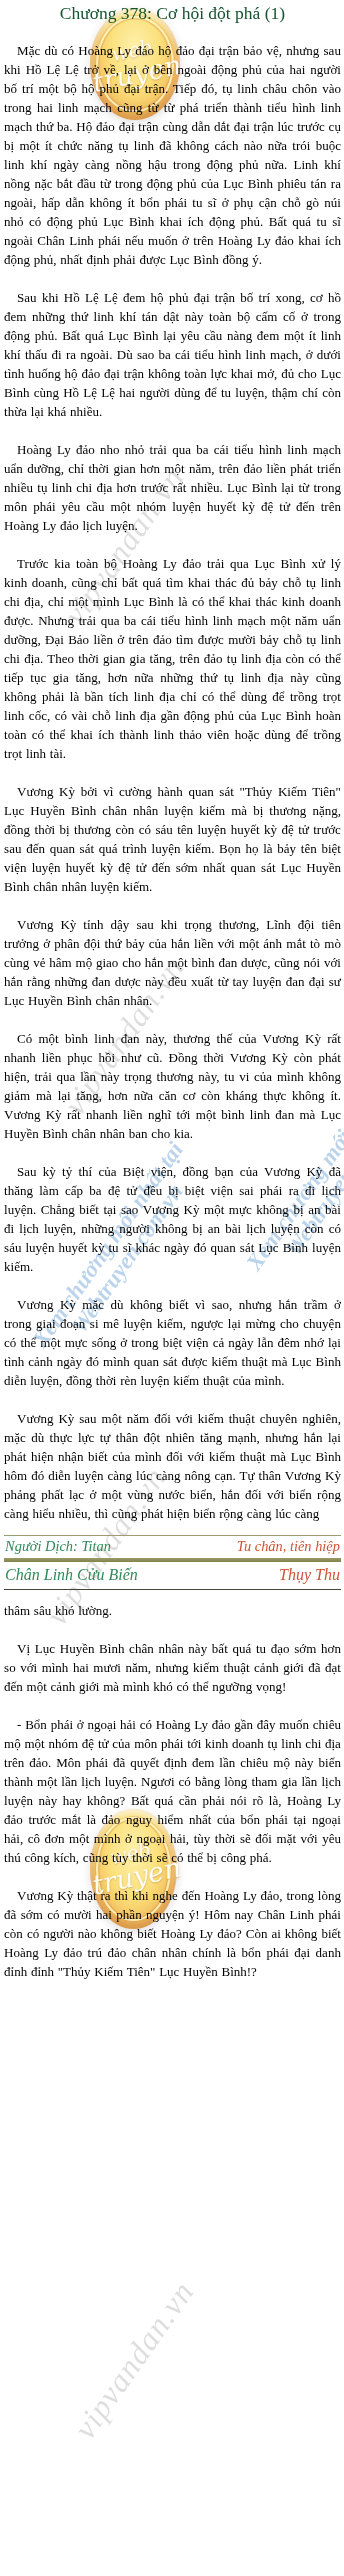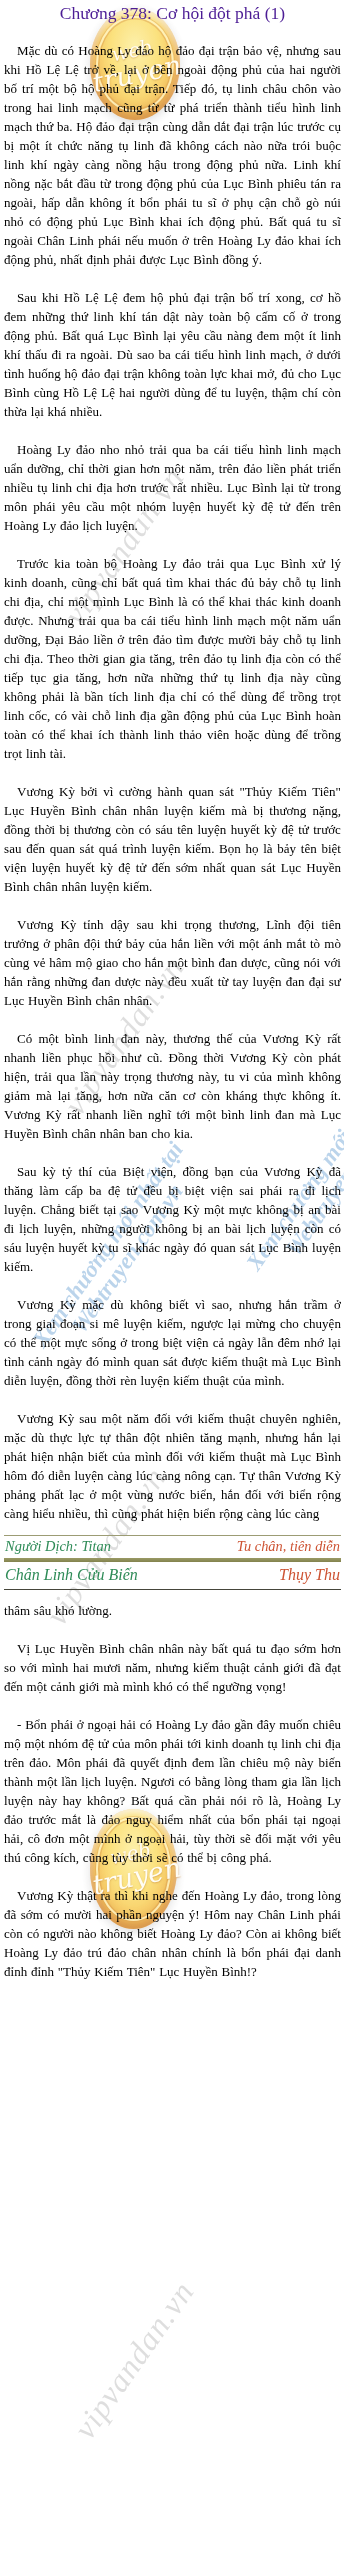--- a/index.html
+++ b/index.html
@@ -46,21 +46,21 @@
     font-family:"DejaVu Serif",serif;
     text-shadow:0 1px 1.5px rgba(190,120,40,.5);
   }
   .coin-text .t1{display:block;font-size:19.6px;line-height:.9;}
   .coin-text .t2{display:block;font-size:27px;line-height:1.05;}
 
   
   .content{position:relative;z-index:1;padding:0 4.1px;}
   .title{
     margin:3.1px 0 16.5px 0;text-align:center;font-weight:normal;
-    font-size:17.5px;line-height:1.25;color:#4c1d95;
+    font-size:17.5px;line-height:1.25;color:#14532d;
   }
   .para{
     margin:0 0 19px 0;font-size:13px;line-height:19px;color:#000;
     text-align:justify;text-indent:13px;word-spacing:0.5px;
   }
   .para.cont{text-indent:0;}
   .para.flush{margin-bottom:12px;}
 
   
   .info-block{
@@ -121,21 +121,21 @@
       <p class="para">Vương Kỳ tỉnh dậy sau khi trọng thương, Lĩnh đội tiên trưởng ở phân đội thứ bảy của hắn liền với một ánh mắt tò mò cùng vẻ hâm mộ giao cho hắn một bình đan dược, cũng nói với hắn rằng những đan dược này đều xuất từ tay luyện đan đại sư Lục Huyền Bình chân nhân.</p>
       <p class="para">Có một bình linh đan này, thương thế của Vương Kỳ rất nhanh liền phục hồi như cũ. Đồng thời Vương Kỳ còn phát hiện, trải qua lần này trọng thương này, tu vi của mình không giảm mà lại tăng, hơn nữa căn cơ còn kháng thực không ít. Vương Kỳ rất nhanh liền nghĩ tới một bình linh đan mà Lục Huyền Bình chân nhân ban cho kia.</p>
       <p class="para">Sau kỳ tỷ thí của Biệt viện, đồng bạn của Vương Kỳ đã thăng làm cấp ba đệ tử đều bị biệt viện sai phái ra đi lịch luyện. Chẳng biết tại sao Vương Kỳ một mực không bị an bài đi lịch luyện, những người không bị an bài lịch luyện còn có sáu luyện huyết kỳ tu sĩ khác ngày đó quan sát Lục Bình luyện kiếm.</p>
       <p class="para">Vương Kỳ mặc dù không biết vì sao, nhưng hắn trầm ở trong giai đoạn si mê luyện kiếm, ngược lại mừng cho chuyện có thể một mực sống ở trong biệt viện cả ngày lẫn đêm nhớ lại tình cảnh ngày đó mình quan sát được kiếm thuật mà Lục Bình diễn luyện, đồng thời rèn luyện kiếm thuật của mình.</p>
       <p class="para flush">Vương Kỳ sau một năm đối với kiếm thuật chuyên nghiên, mặc dù thực lực tự thân đột nhiên tăng mạnh, nhưng hắn lại phát hiện nhận biết của mình đối với kiếm thuật mà Lục Bình hôm đó diễn luyện càng lúc càng nông cạn. Tự thân Vương Kỳ phảng phất lạc ở một vùng nước biển, hắn đối với biển rộng càng hiểu nhiều, thì cũng phát hiện biển rộng càng lúc càng</p>
     </div>
 
   <div class="info-block">
     <div class="info-row row1">
       <span class="wm-green">Người Dịch: Titan</span>
-      <span class="wm-red">Tu chân, tiên diễn</span>
+      <span class="wm-red">Tu chân, tiên hiệp</span>
     </div>
     <div class="info-bar"></div>
     <div class="info-row row2">
       <span class="wm-green">Chân Linh Cửu Biến</span>
       <span class="wm-red">Thụy Thu</span>
     </div>
   </div>
 
   <div id="paras-after">
       <p class="para cont">thâm sâu khó lường.</p>

